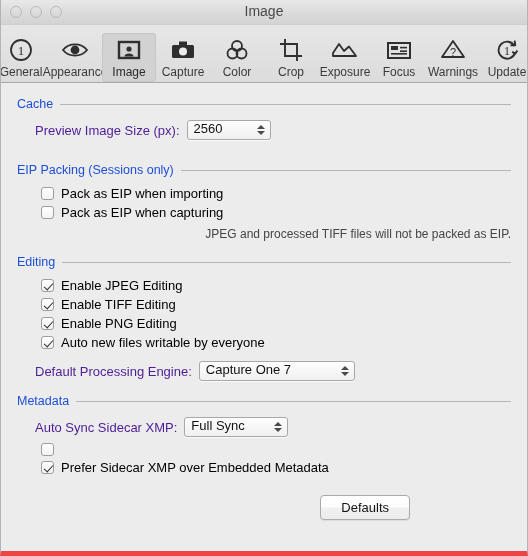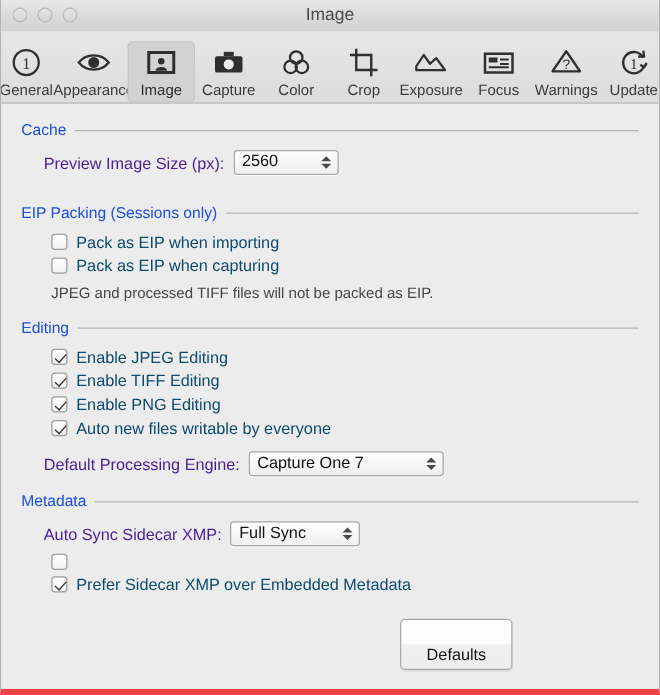--- a/index.html
+++ b/index.html
@@ -203,50 +203,51 @@
     left: 3.5px;
     top: 0.5px;
     width: 4px;
     height: 8px;
     border: solid #2e2e2e;
     border-width: 0 1.8px 1.8px 0;
     transform: rotate(42deg);
   }
   .cb-label {
     font-size: 13px;
-    color: #0c4a6e;
+    color: #000000;
     white-space: nowrap;
   }
 
   .note {
     font-size: 12px;
     color: #454545;
     padding-left: 24px;
     margin-top: 7px;
     margin-bottom: 2px;
+    text-align: right;
   }
 
   .spacer-lg { height: 17px; }
   .spacer-md { height: 12px; }
   .spacer-sm { height: 7px; }
 
   .btn-row {
     display: flex;
     justify-content: flex-end;
     padding-right: 101px;
     margin-top: 20px;
   }
   .btn {
     font-family: "Liberation Sans", sans-serif;
     font-size: 13px;
     color: #141414;
     background: linear-gradient(to bottom, #fefefe 0%, #fdfdfd 48%, #f0f0f0 52%, #ececec 100%);
     border: 1px solid #a9a9a9;
     border-radius: 4px;
-    padding: 20px 20px 4px 20px;
+    padding: 4px 20px 4px 20px;
     box-shadow: 0 1px 1px rgba(0,0,0,0.07);
     cursor: default;
   }
 </style>
 </head>
 <body>
 
 <div class="window">
 
   <div class="titlebar">

